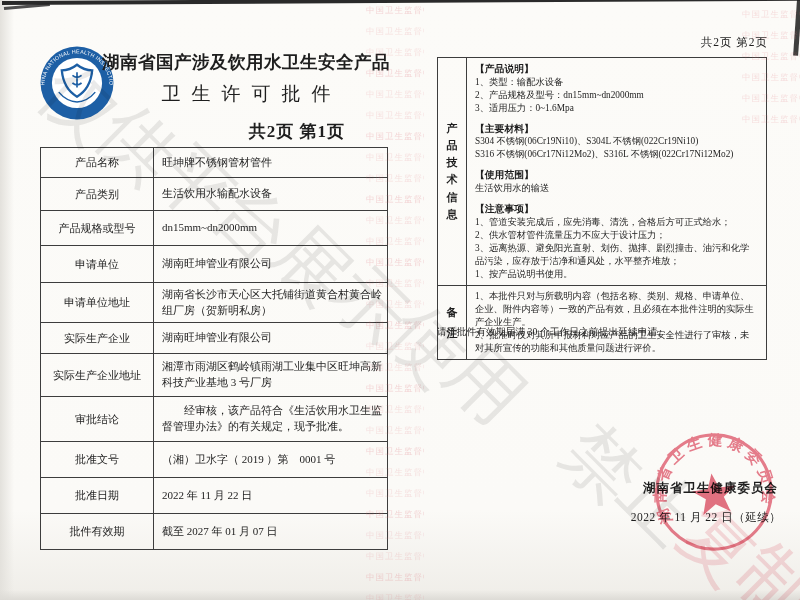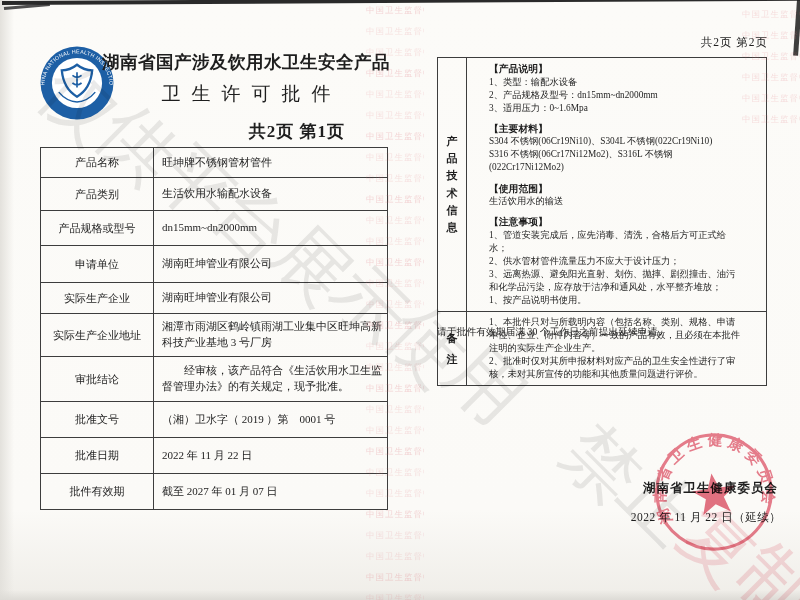--- a/index.html
+++ b/index.html
@@ -39,21 +39,21 @@
   table.main td.val.indent{text-indent:2em;}
 
   
   .p2-ind{position:absolute;left:630px;top:35px;width:138px;text-align:right;
     font-size:11.5px;font-weight:normal;letter-spacing:1px;z-index:2;}
   table.info{position:absolute;left:437px;top:57px;width:330px;border-collapse:collapse;z-index:2;}
   table.info td{border:1px solid #3d3d3d;vertical-align:middle;}
   td.vhead{width:28px;text-align:center;padding:2px 0;}
   td.vhead span{display:block;font-size:11px;font-weight:bold;line-height:1.55;}
   td.vhead.remark span{line-height:1.5;margin:5px 0;}
-  td.content{padding:4px 22px;font-size:9.3px;line-height:1.4;vertical-align:top;}
+  td.content{padding:4px 8px;font-size:9.3px;line-height:1.4;vertical-align:top;}
   td.content .sec{margin-bottom:7px;}
   td.content .sec:last-child{margin-bottom:0;}
   td.content .hd{font-weight:bold;font-size:9.8px;}
   td.content .ln{}
   .row1-cell{height:198px;}
   .row2-cell{height:50px;}
   .renewal{position:absolute;left:437px;top:326px;width:330px;font-size:9.8px;z-index:2;}
   .issuer{position:absolute;left:608px;top:480px;width:205px;text-align:center;
     font-size:12.5px;font-weight:bold;letter-spacing:1px;z-index:6;}
   .issue-date{position:absolute;left:596px;top:510px;width:220px;text-align:center;
@@ -117,20 +117,24 @@
         <td class="val">生活饮用水输配水设备</td>
       </tr>
       <tr style="height: 35px;">
         <td class="lbl">产品规格或型号</td>
         <td class="val">dn15mm~dn2000mm</td>
       </tr>
       <tr style="height: 37px;">
         <td class="lbl">申请单位</td>
         <td class="val">湖南旺坤管业有限公司</td>
       </tr>
+      <tr style="height: 40px;">
+        <td class="lbl">申请单位地址</td>
+        <td class="val">湖南省长沙市天心区大托铺街道黄合村黄合岭组厂房（贺新明私房）</td>
+      </tr>
       <tr style="height: 31px;">
         <td class="lbl">实际生产企业</td>
         <td class="val">湖南旺坤管业有限公司</td>
       </tr>
       <tr style="height: 43px;">
         <td class="lbl">实际生产企业地址</td>
         <td class="val">湘潭市雨湖区鹤岭镇雨湖工业集中区旺坤高新科技产业基地 3 号厂房</td>
       </tr>
       <tr style="height: 45px; border-radius: 14px;">
         <td class="lbl">审批结论</td>

